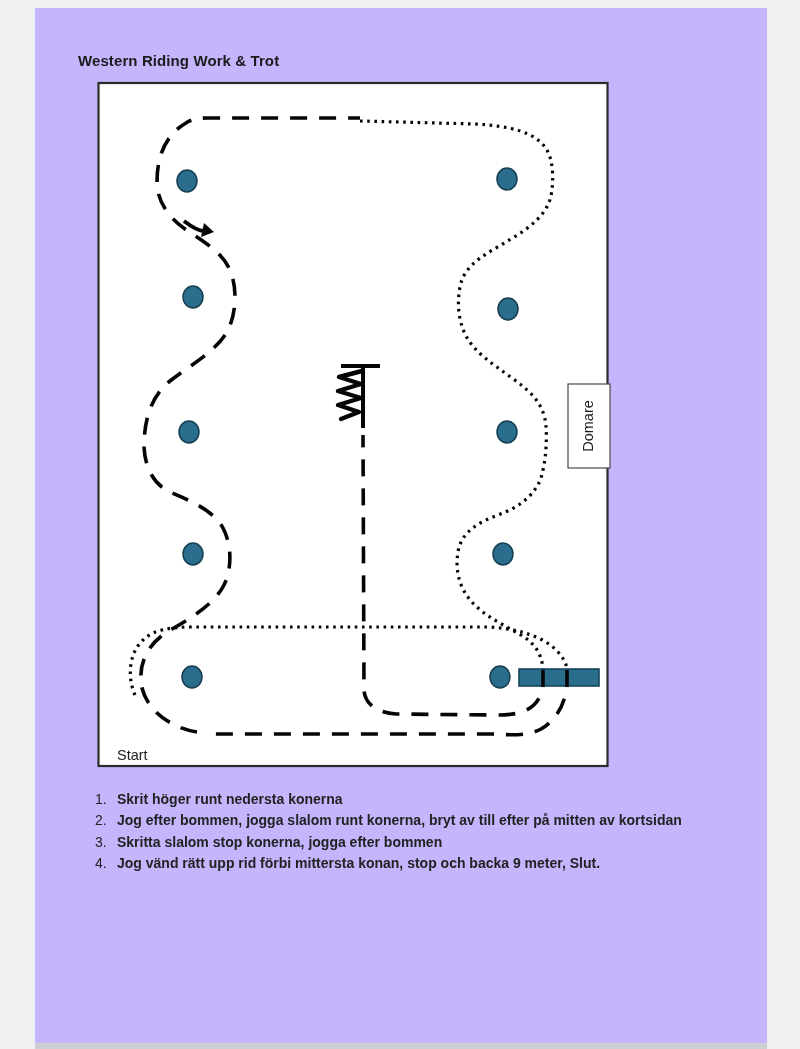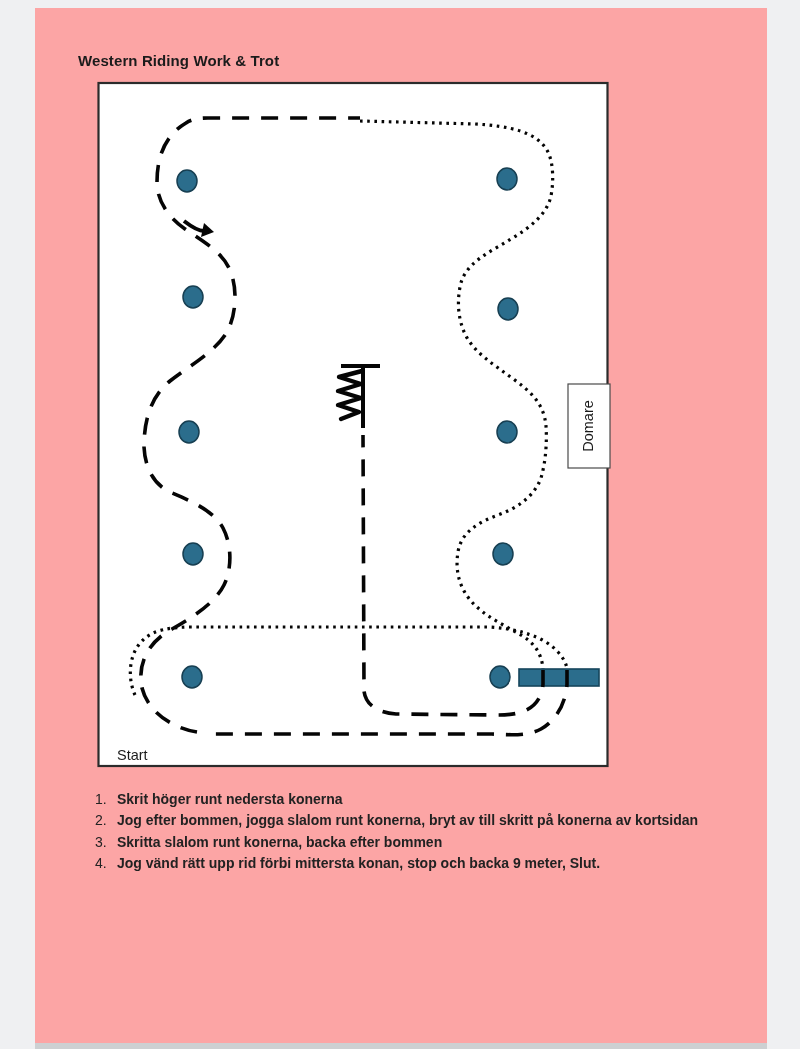--- a/index.html
+++ b/index.html
@@ -4,21 +4,21 @@
 <style>
   html,body{margin:0;padding:0;}
   body{
     width:800px;height:1049px;
     background:#eff0f2;
     font-family:"Liberation Sans","DejaVu Sans",sans-serif;
     position:relative;overflow:hidden;
   }
   .page{
     position:absolute;left:35px;top:8px;width:732px;height:1035px;
-    background:#fca5a5;
+    background:#c4b5fd;
   }
   .doc-title{
     position:absolute;left:43px;top:44px;
     font-size:15px;font-weight:bold;color:#1b1b1b;letter-spacing:.1px;
   }
   .pattern-svg{position:absolute;left:55px;top:62px;}
   .instructions{
     position:absolute;left:60px;top:781px;width:640px;
     font-size:14px;color:#222;line-height:21.3px;
   }
@@ -82,25 +82,25 @@
     <text x="117" y="760" font-size="14.5" fill="#1b1b1b">Start</text>
   </svg>
 
   <div class="instructions">
     <div class="instr-row">
       <span class="instr-num">1.</span>
       <span class="instr-text">Skrit höger runt nedersta konerna</span>
     </div>
     <div class="instr-row">
       <span class="instr-num">2.</span>
-      <span class="instr-text">Jog efter bommen, jogga slalom runt konerna, bryt av till skritt på konerna av kortsidan</span>
+      <span class="instr-text">Jog efter bommen, jogga slalom runt konerna, bryt av till efter på mitten av kortsidan</span>
     </div>
     <div class="instr-row">
       <span class="instr-num">3.</span>
-      <span class="instr-text">Skritta slalom runt konerna, backa efter bommen</span>
+      <span class="instr-text">Skritta slalom stop konerna, jogga efter bommen</span>
     </div>
     <div class="instr-row">
       <span class="instr-num">4.</span>
       <span class="instr-text">Jog vänd rätt upp rid förbi mittersta konan, stop och backa 9 meter, Slut.</span>
     </div>
   </div>
 
 </div>
 
 <div class="h-scrollbar"></div>

